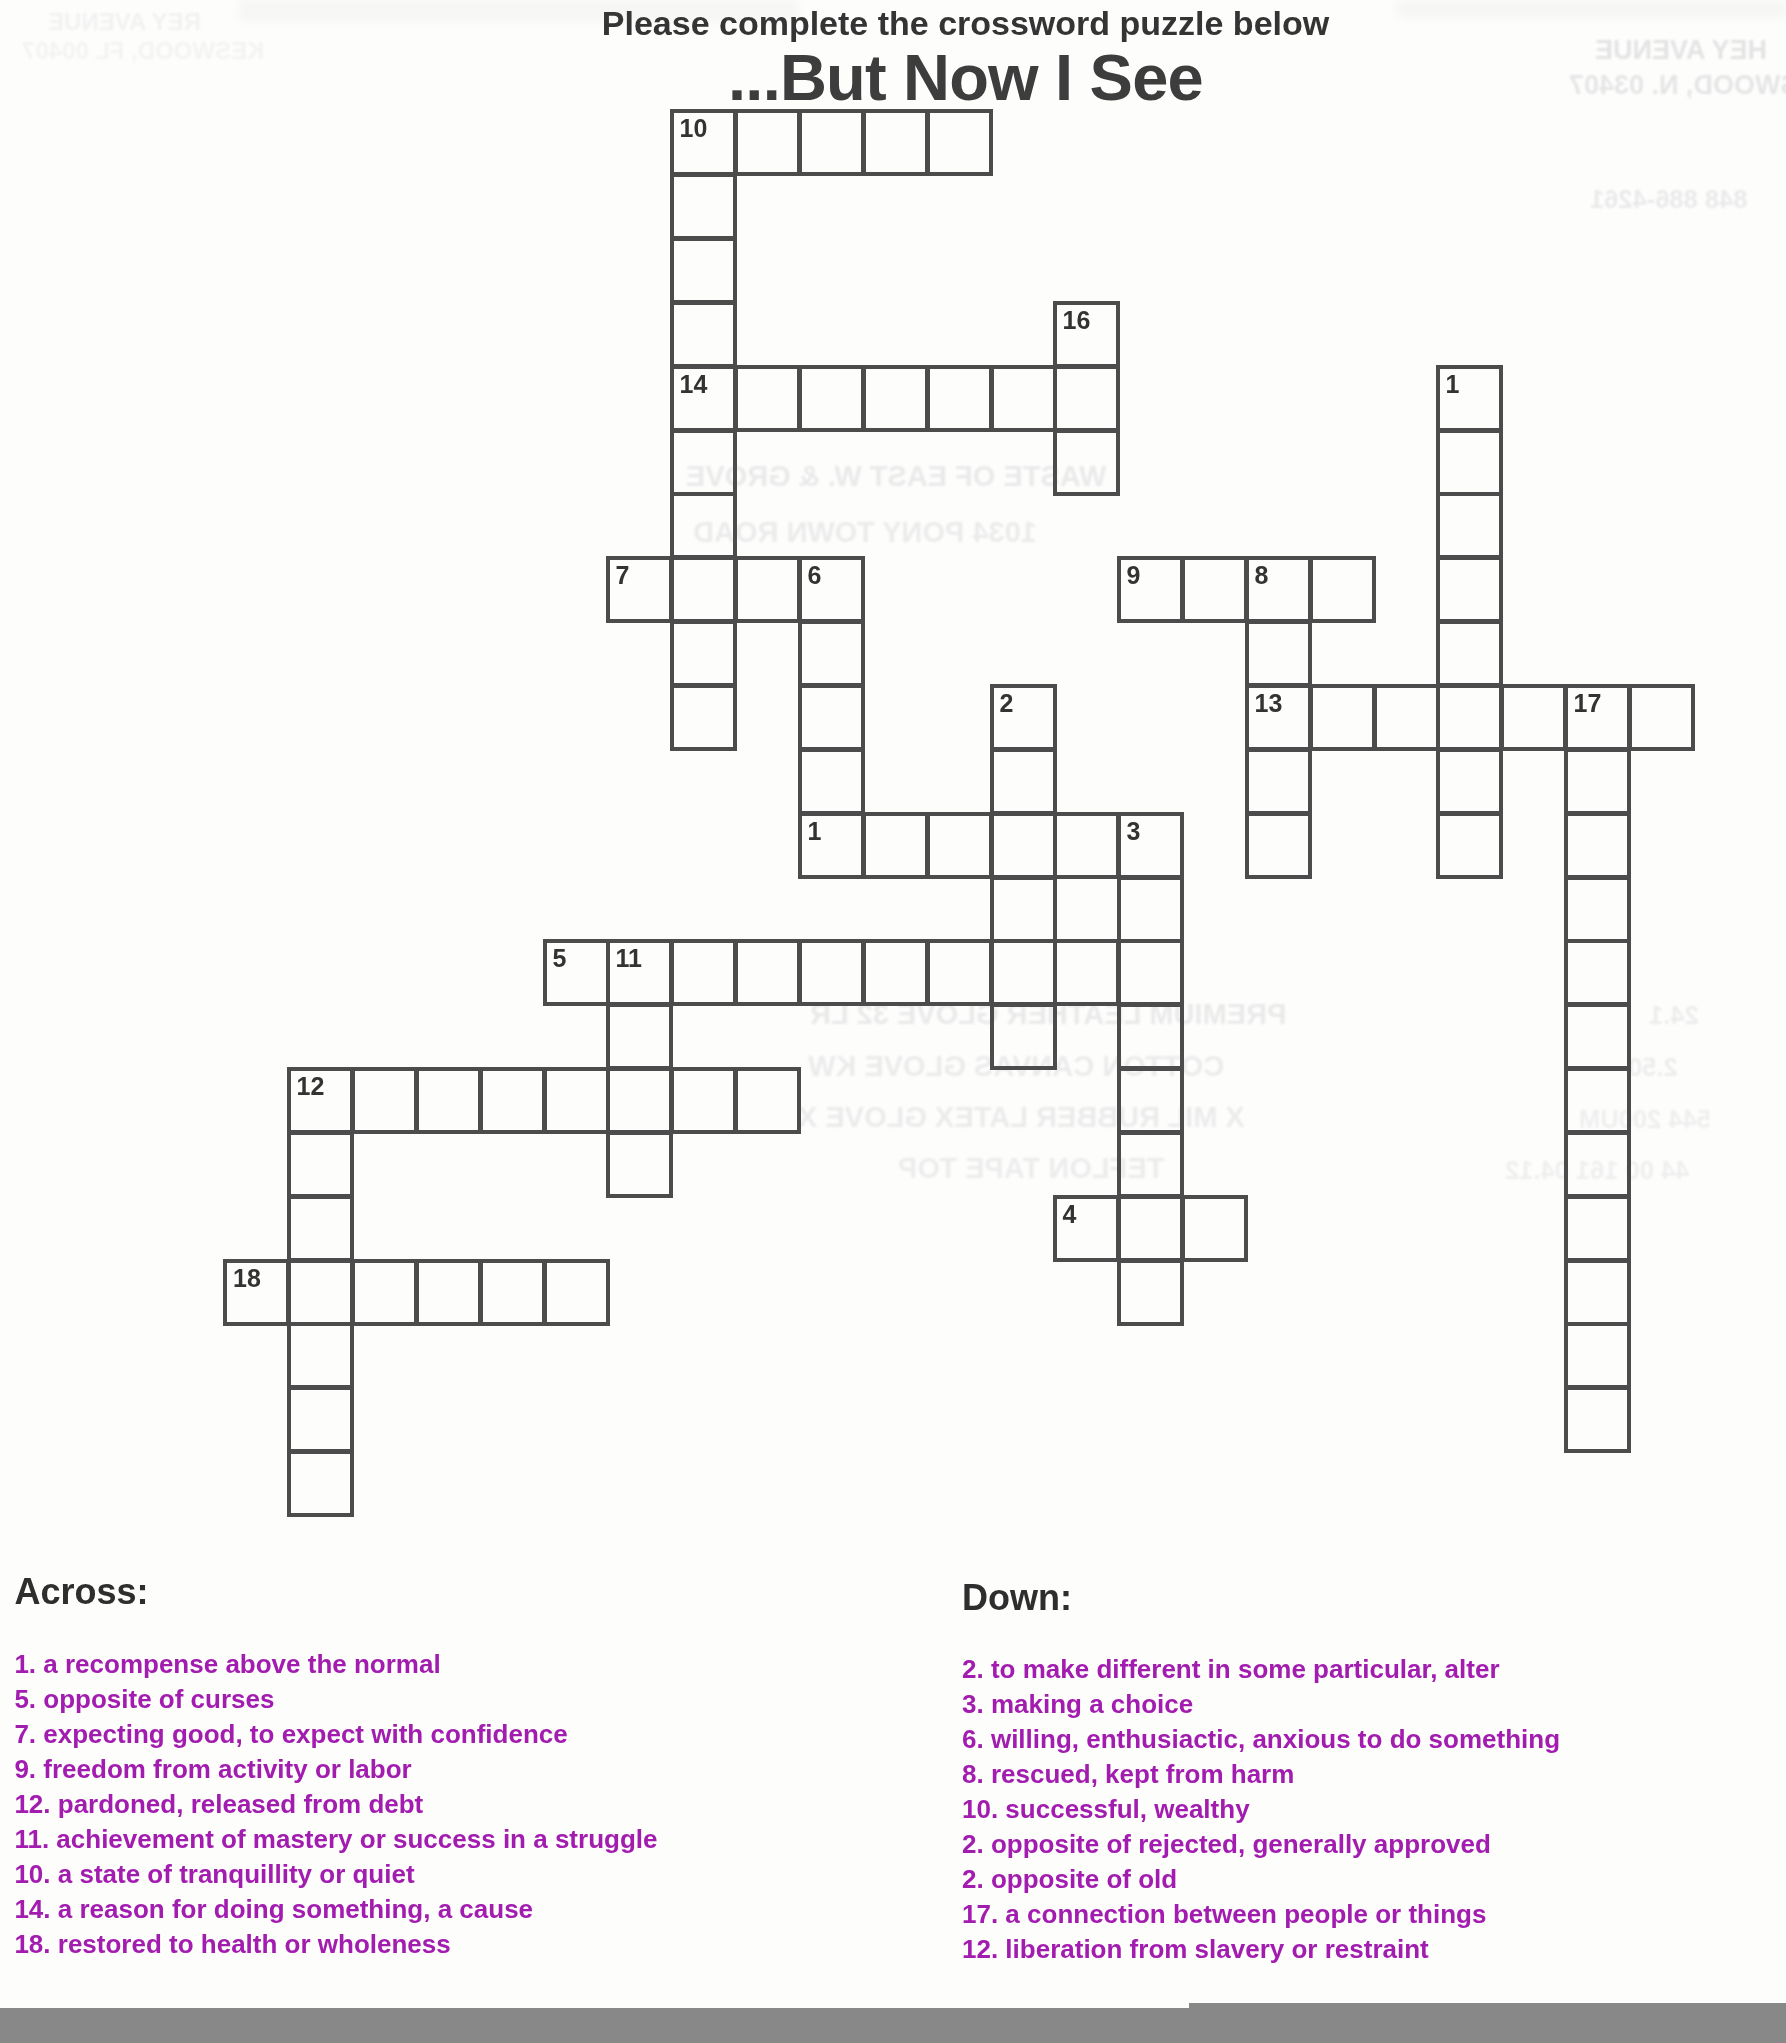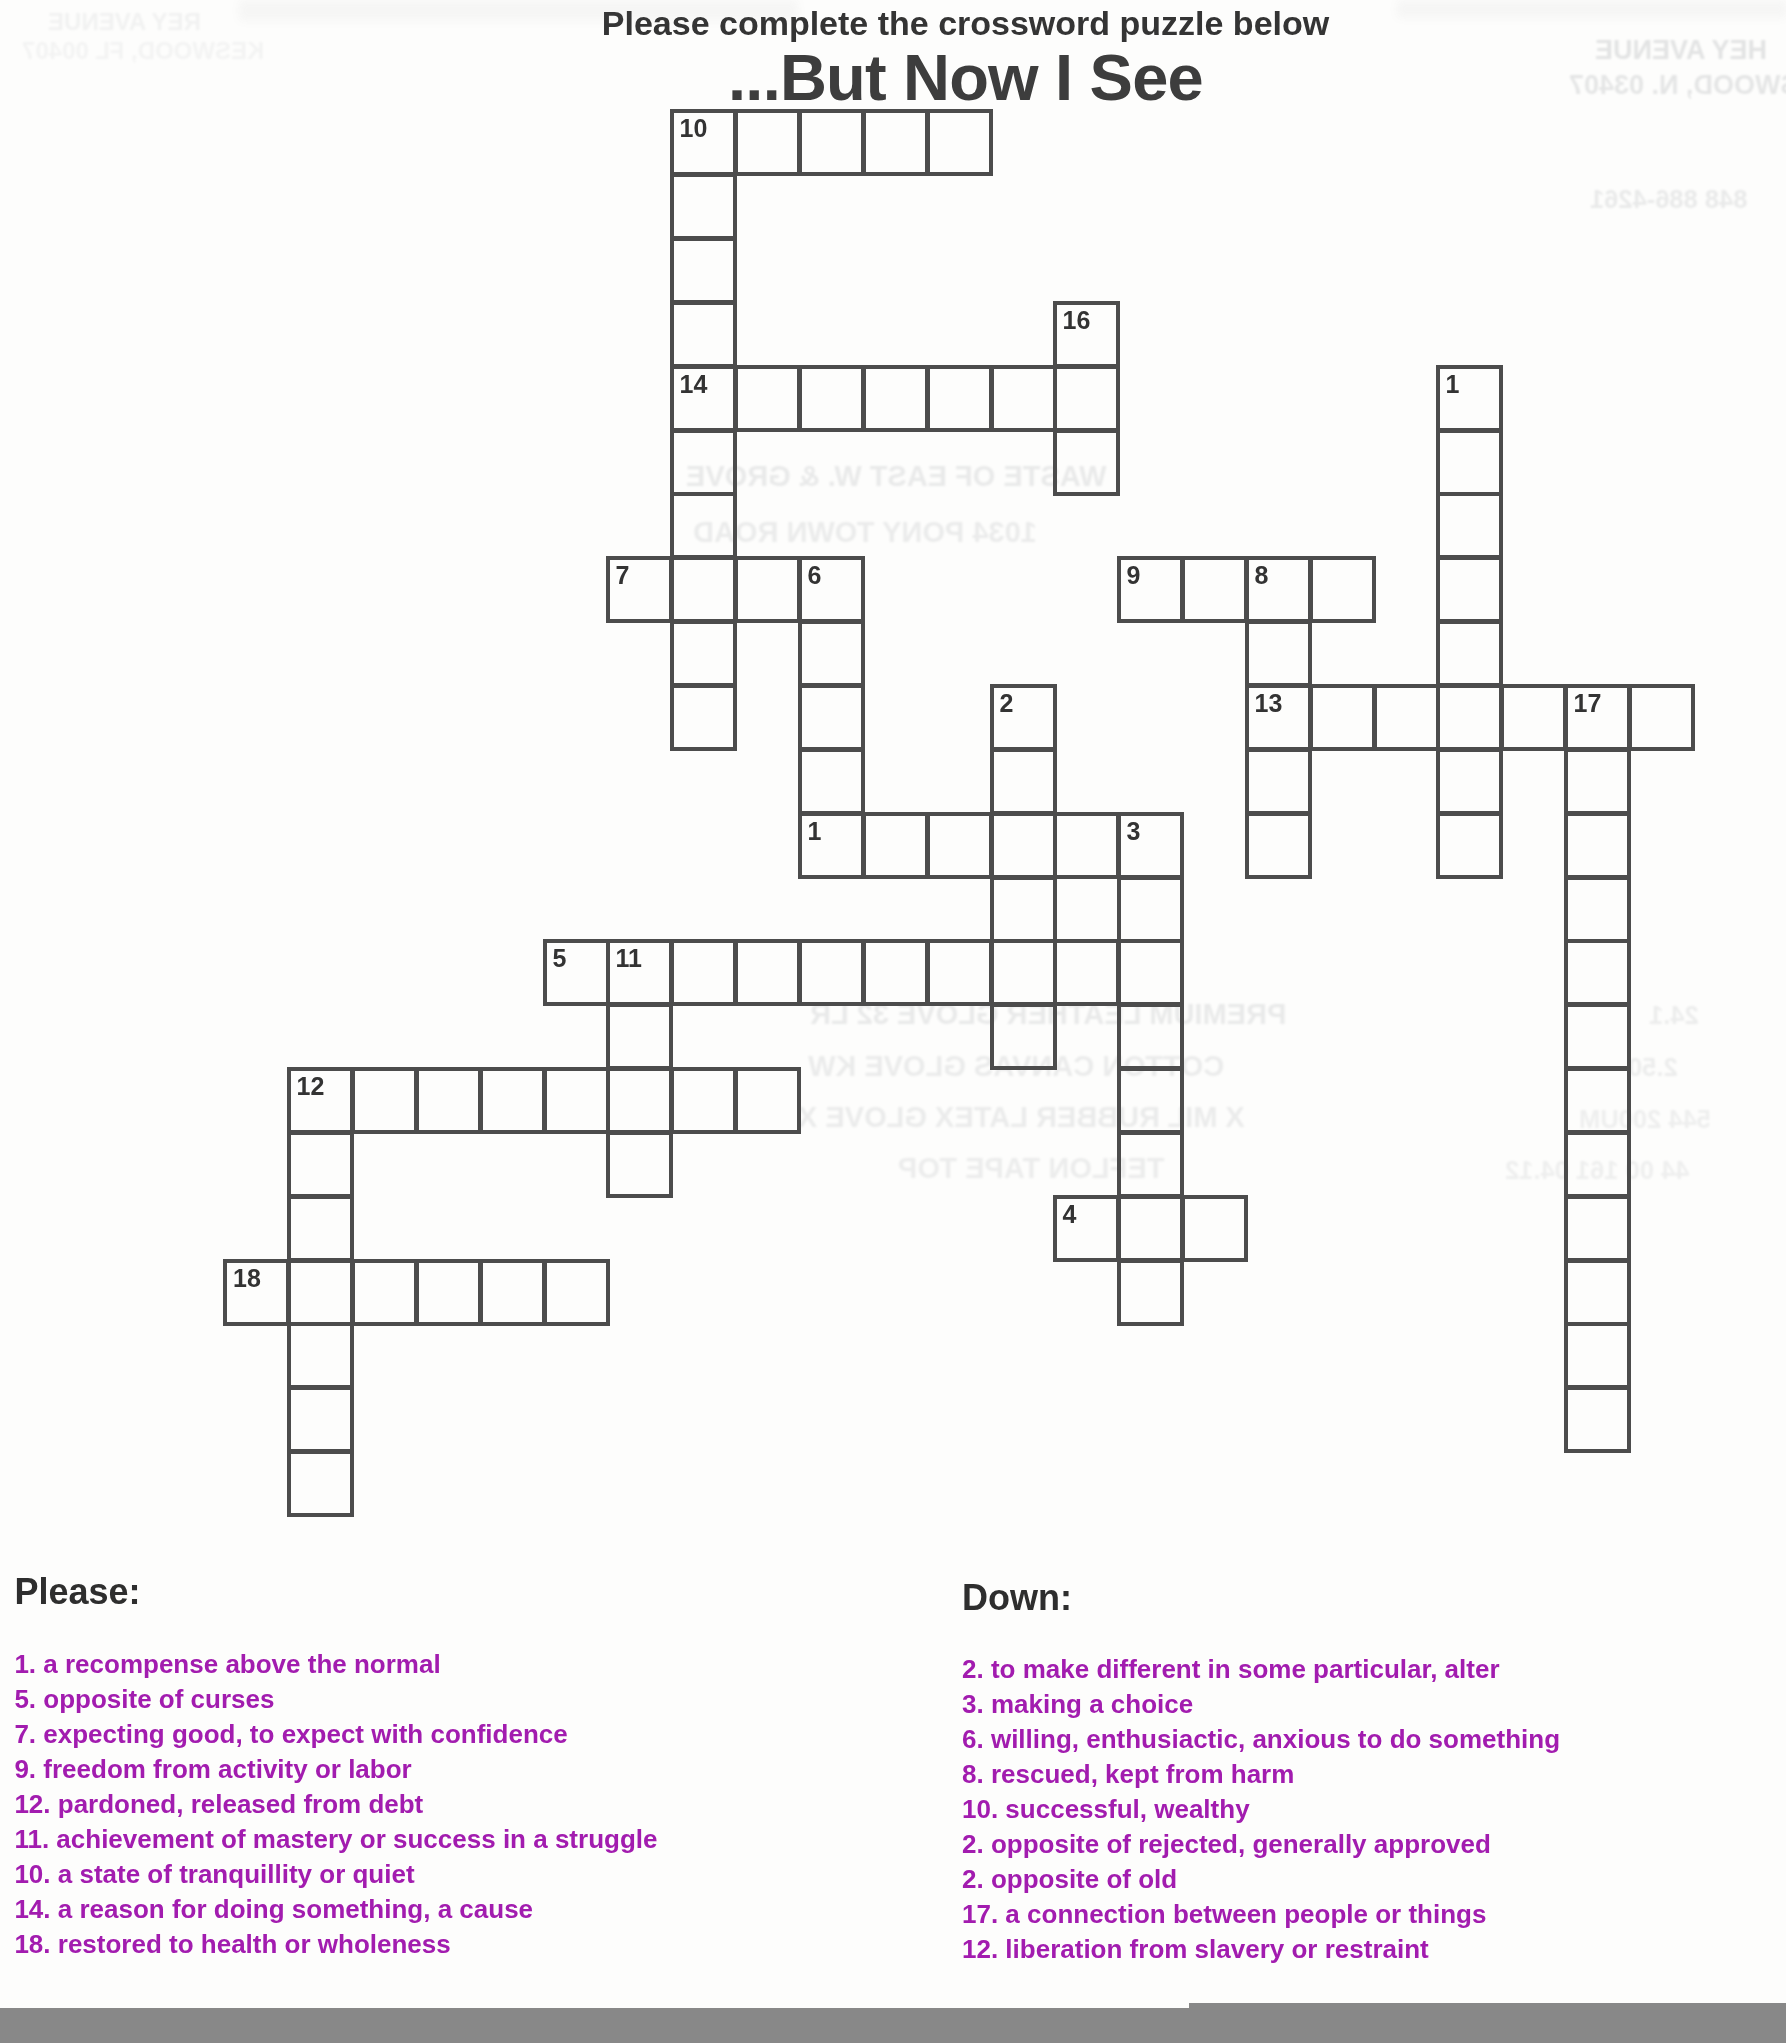--- a/index.html
+++ b/index.html
@@ -200,21 +200,21 @@
       <div class="cell" style="left: 892px; top: 1148px; border-color: rgb(76, 76, 76);"></div>
       <div class="cell" style="left: 381px; top: 892px; border-color: rgb(76, 76, 76);"></div>
       <div class="cell" style="left: 381px; top: 1020px; border-color: rgb(76, 76, 76);"></div>
       <div class="cell" style="left: 62px; top: 1020px; border-color: rgb(76, 76, 76);"></div>
       <div class="cell" style="left: 62px; top: 1084px; border-color: rgb(76, 76, 76);"></div>
       <div class="cell" style="left: 62px; top: 1211px; border-color: rgb(76, 76, 76);"></div>
       <div class="cell" style="left: 62px; top: 1275px; border-color: rgb(76, 76, 76);"></div>
       <div class="cell" style="left: 62px; top: 1339px; border-color: rgb(76, 76, 76);"></div>
     </div>
 
-  <div id="across-heading" class="clue-heading">Please:</div>
+  <div id="across-heading" class="clue-heading">Across:</div>
   <div id="down-heading" class="clue-heading">Down:</div>
 
   <div id="across-list" class="clue-list">
       <div class="clue-line">1. a recompense above the normal</div>
       <div class="clue-line">5. opposite of curses</div>
       <div class="clue-line">7. expecting good, to expect with confidence</div>
       <div class="clue-line">9. freedom from activity or labor</div>
       <div class="clue-line">12. pardoned, released from debt</div>
       <div class="clue-line">11. achievement of mastery or success in a struggle</div>
       <div class="clue-line">10. a state of tranquillity or quiet</div>

